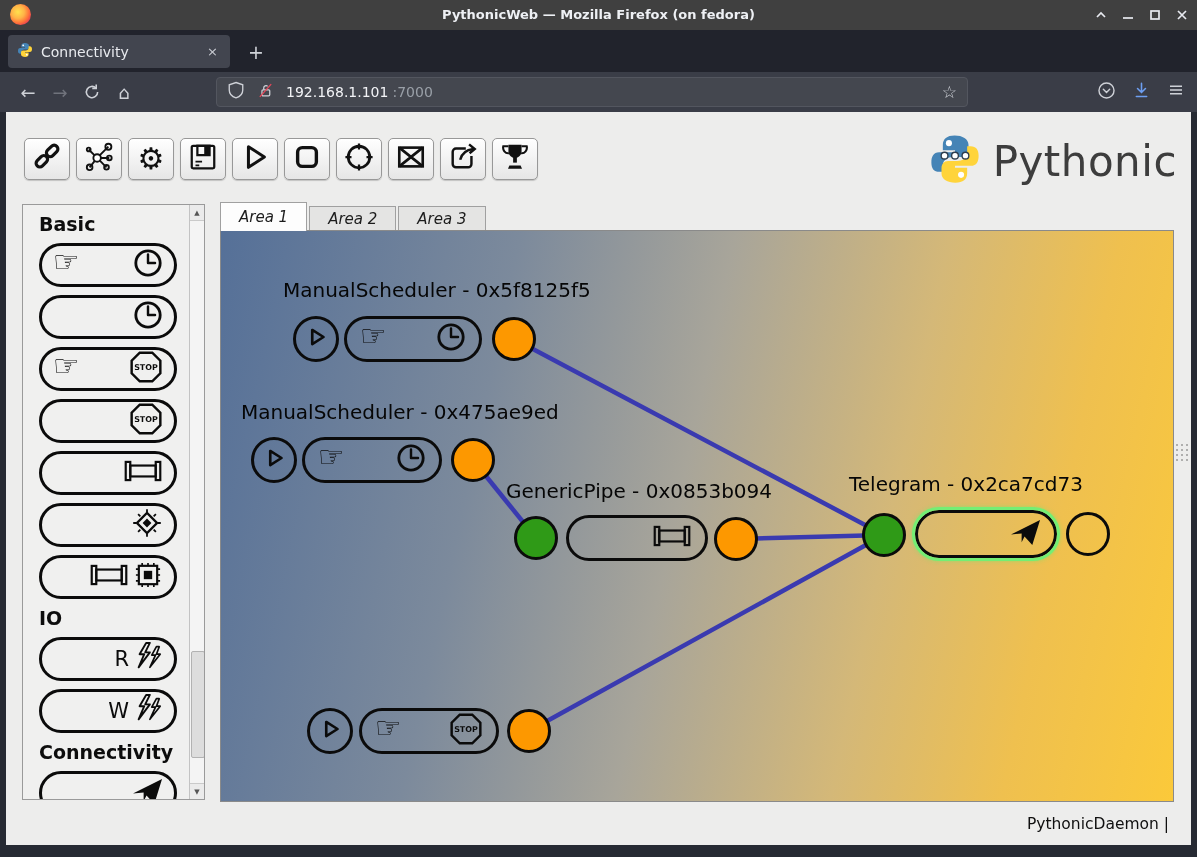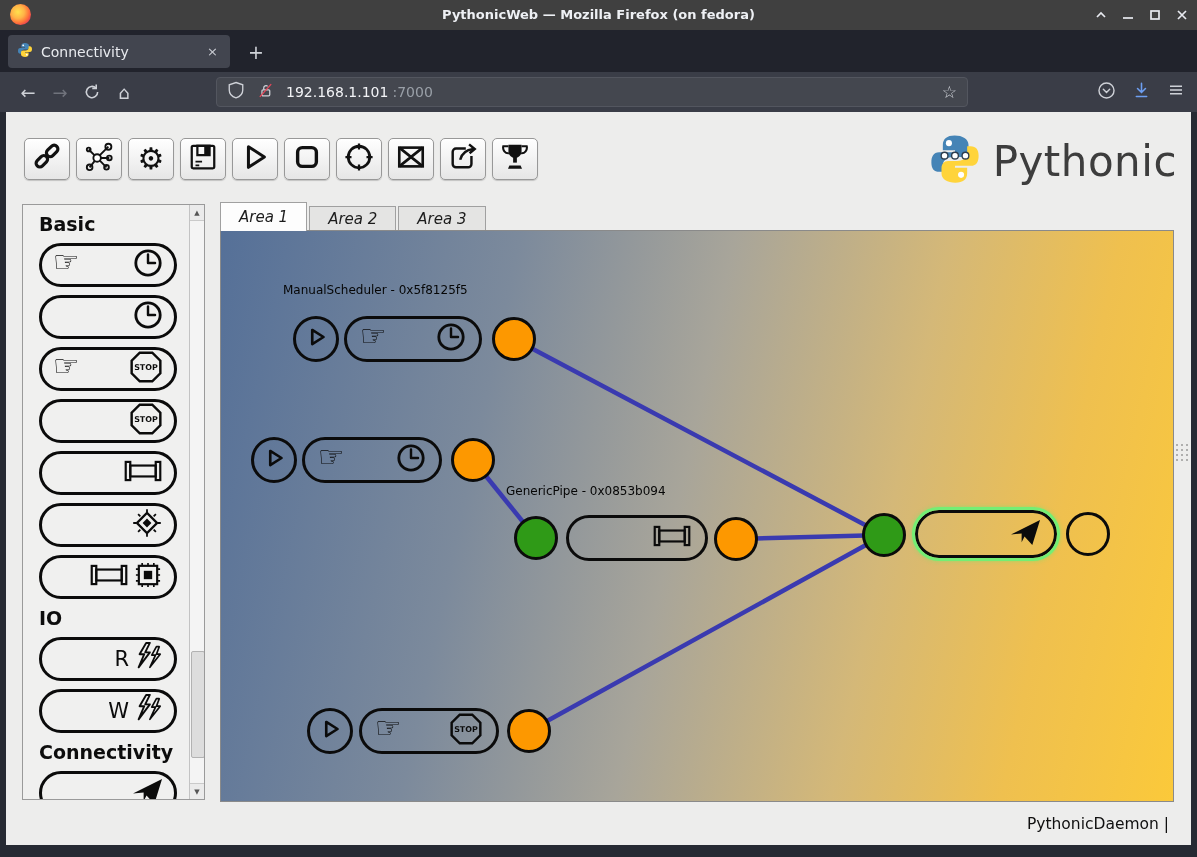--- a/index.html
+++ b/index.html
@@ -66,21 +66,21 @@
 
   
   .areatabs{position:absolute;left:214px;top:90px;height:29px;display:flex;align-items:flex-end;font-style:italic;}
   .atab{height:25px;background:#e4e4e3;border:1px solid #a0a0a0;border-bottom:none;box-sizing:border-box;
     display:flex;align-items:center;justify-content:center;font-size:15px;color:#1c1c1c;padding:0 18px;margin-right:2px}
   .atab.active{height:29px;background:#fdfdfd;z-index:3;position:relative}
   .canvas{position:absolute;left:214px;top:118px;width:952px;height:570px;border:1px solid #8a8a8a;box-sizing:content-box;
     background:linear-gradient(102deg,#557098 0%,#7c8a9c 28%,#a8a59a 48%,#d4b878 68%,#efc04f 84%,#fbc93a 100%);
     overflow:hidden;}
   .wires{position:absolute;left:0;top:0;width:952px;height:570px}
-  .node-title{position:absolute;font-size:12px;color:#060606;white-space:pre-line;line-height:23px;}
+  .node-title{position:absolute;font-size:20px;color:#060606;white-space:pre-line;line-height:23px;}
   .playbtn{position:absolute;width:46px;height:46px;border:3px solid #0b0b0b;border-radius:50%;box-sizing:border-box;
     display:flex;align-items:center;justify-content:center;}
   .nbody{position:absolute;border:3px solid #0b0b0b;border-radius:24px;box-sizing:border-box;
     display:flex;align-items:center;padding:0 13px;gap:4px;}
   .nbody.selected{outline:3px solid #74ee74;box-shadow:0 0 5px 2px rgba(110,235,110,.9);}
   .socket{position:absolute;width:44px;height:44px;border:3px solid #0b0b0b;border-radius:50%;box-sizing:border-box;}
 
   .splitter-dots{position:absolute;left:1170px;top:332px;width:10px;display:grid;
     grid-template-columns:repeat(3,1fr);gap:3px;}
   .splitter-dots i{width:2px;height:2px;background:#9a9a9a;border-radius:50%}
@@ -389,20 +389,21 @@
       </div>
       <div class="nbody" style="left: 123px; top: 85px; width: 138px; height: 46px;">
         <span class="hand">☞</span>
         <div class="pill-spacer"></div>
         <span><svg viewBox="0 0 32 32" width="30" height="30">
             <circle cx="16" cy="16" r="13" fill="none" stroke="#0b0b0b" stroke-width="3"></circle>
             <path d="M16 16 V7 M16 16 H23.5" stroke="#0b0b0b" stroke-width="2.6" fill="none" stroke-linecap="round"></path>
           </svg></span>
       </div>
       <div class="socket" style="left: 271px; top: 86px; background: rgb(253, 152, 0);"></div>
+      <div class="node-title" style="left: 20px; top: 170px;">ManualScheduler - 0x475ae9ed</div>
       <div class="playbtn" style="left: 30px; top: 206px;">
         <span><svg viewBox="0 0 32 32" width="30" height="30">
             <path d="M12 8.5 L24 16 L12 23.5 Z" fill="none" stroke="#0b0b0b" stroke-width="2.8" stroke-linejoin="round"></path>
           </svg></span>
       </div>
       <div class="nbody" style="left: 81px; top: 206px; width: 140px; height: 46px;">
         <span class="hand">☞</span>
         <div class="pill-spacer"></div>
         <span><svg viewBox="0 0 32 32" width="30" height="30">
             <circle cx="16" cy="16" r="13" fill="none" stroke="#0b0b0b" stroke-width="3"></circle>
@@ -416,20 +417,21 @@
         <span><svg viewBox="0 0 44 26" width="40" height="24">
             <g fill="none" stroke="#0b0b0b" stroke-width="2.4">
               <rect x="8" y="7" width="28" height="12"></rect>
               <rect x="3" y="3" width="5" height="20"></rect>
               <rect x="36" y="3" width="5" height="20"></rect>
             </g>
           </svg></span>
       </div>
       <div class="socket" style="left: 293px; top: 285px; background: rgb(47, 154, 23);"></div>
       <div class="socket" style="left: 493px; top: 286px; background: rgb(253, 152, 0);"></div>
+      <div class="node-title" style="left: 628px; top: 242px;">Telegram - 0x2ca7cd73</div>
       <div class="nbody selected" style="left: 694px; top: 279px; width: 142px; height: 48px;">
         <div class="pill-spacer"></div>
         <span><svg viewBox="0 0 32 32" width="31" height="31">
             <path d="M1 18 L31 3 L23 29 L15 20 L12 26 L12 17 Z" fill="#0b0b0b"></path>
           </svg></span>
       </div>
       <div class="socket" style="left: 641px; top: 282px; background: rgb(47, 154, 23);"></div>
       <div class="socket" style="left: 845px; top: 281px; background: transparent;"></div>
       <div class="playbtn" style="left: 86px; top: 477px;">
         <span><svg viewBox="0 0 32 32" width="30" height="30">

